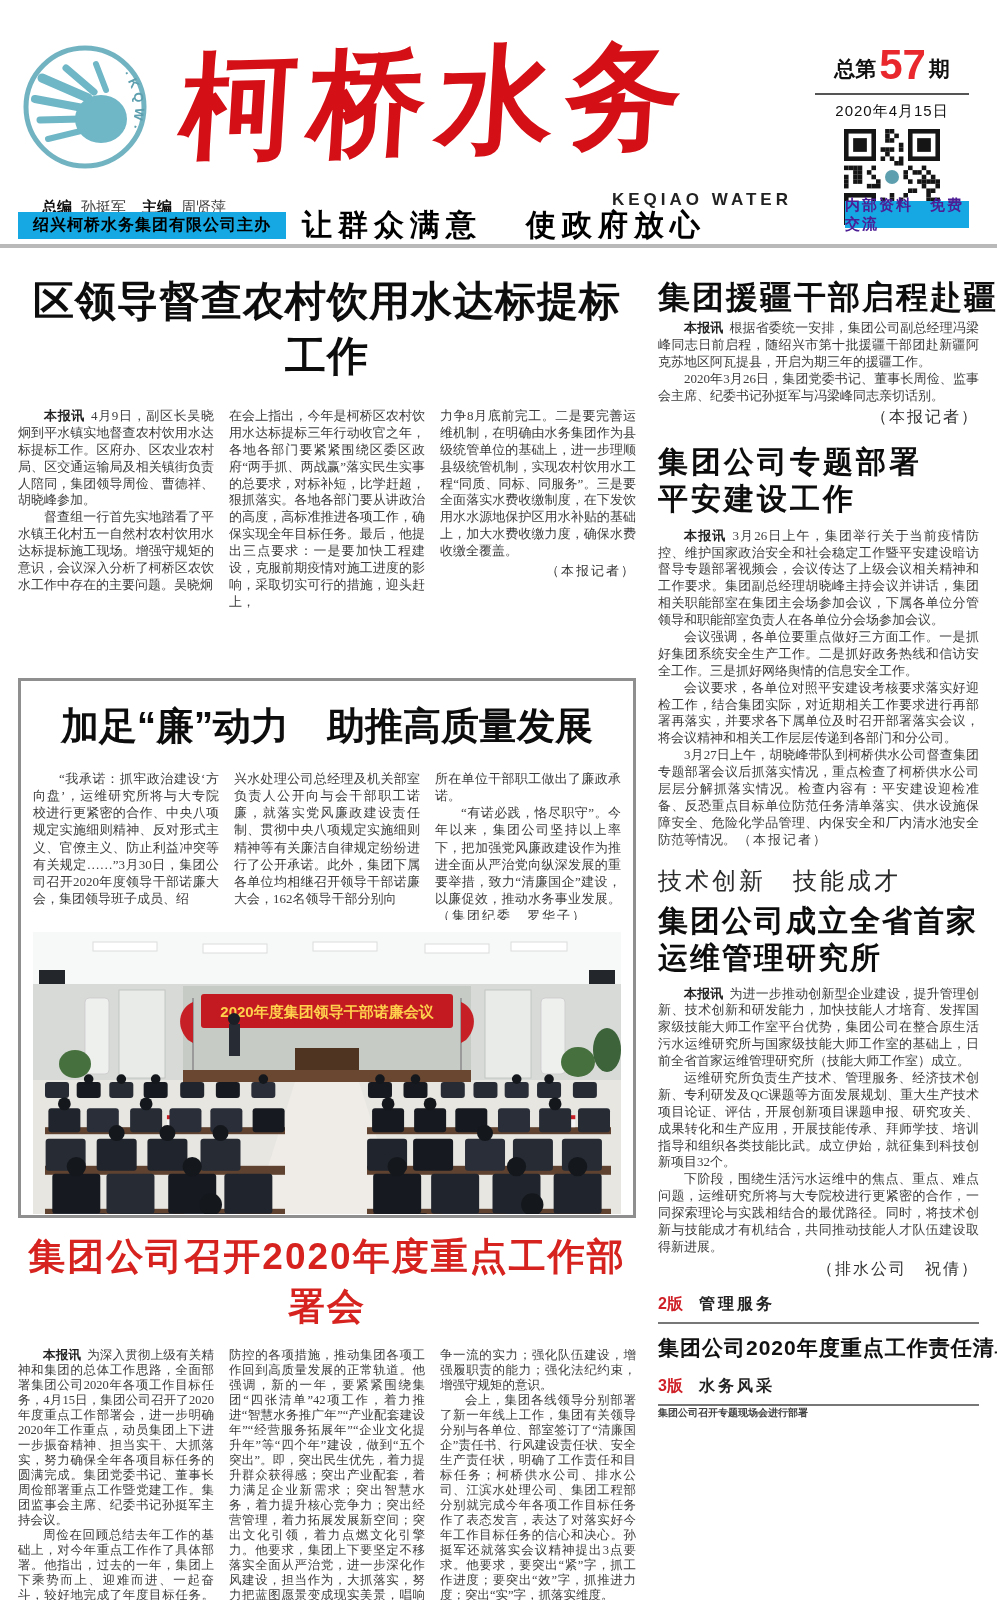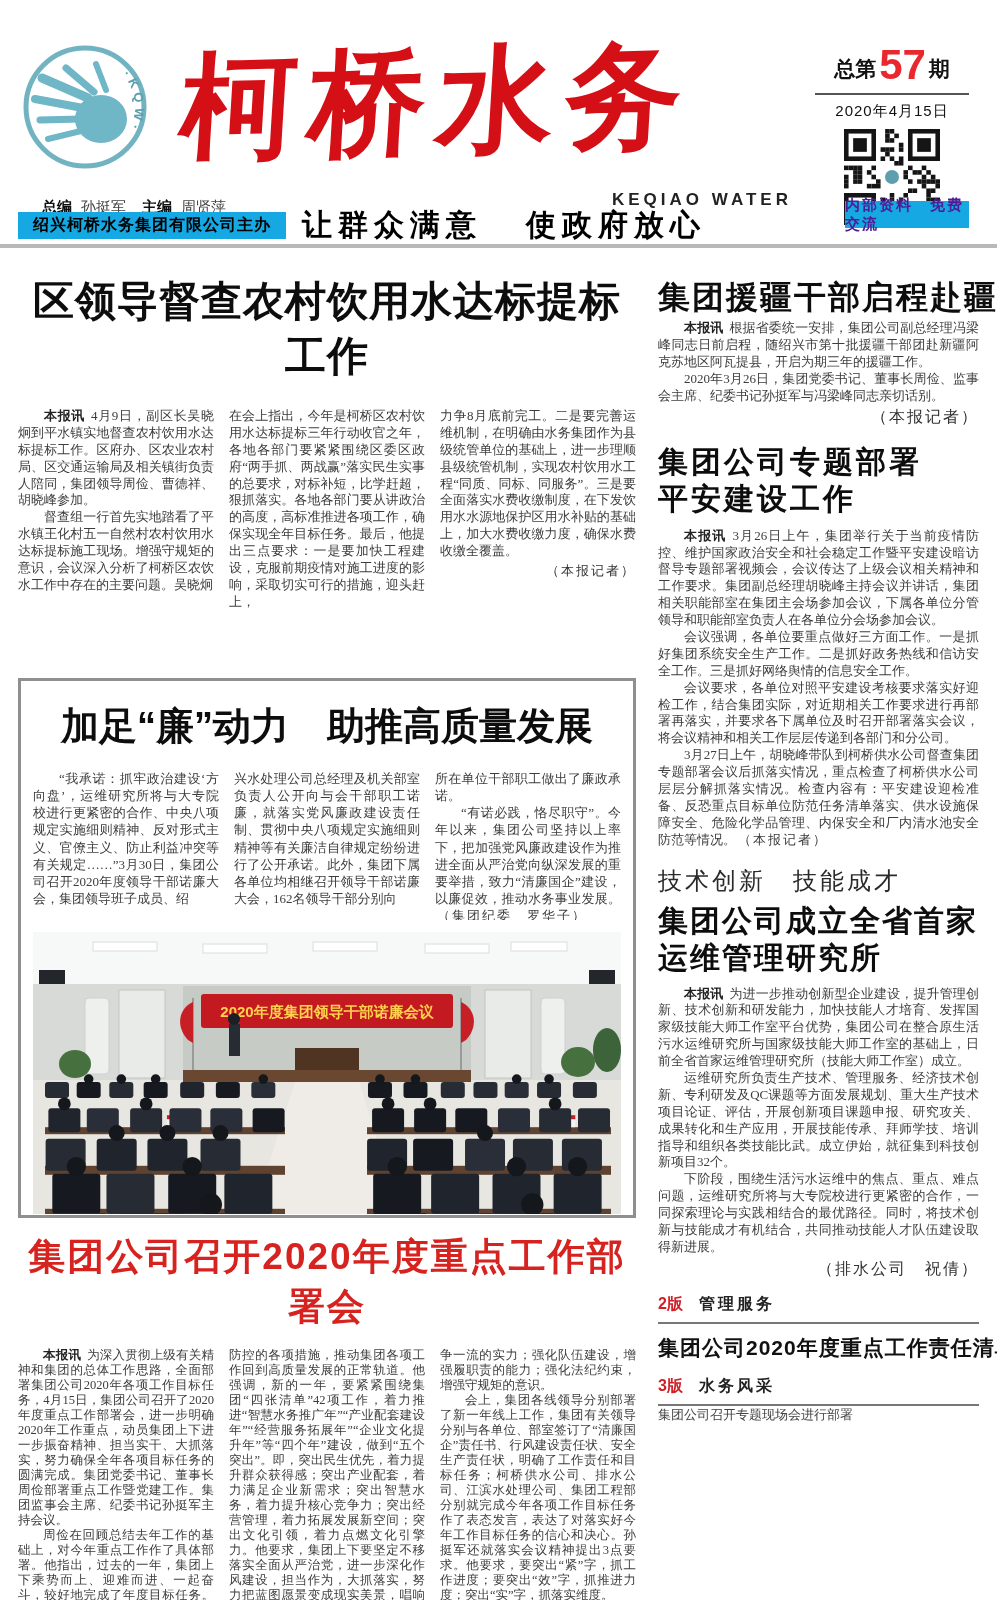--- a/index.html
+++ b/index.html
@@ -77,21 +77,21 @@
   .overline{font-family:"Liberation Sans",sans-serif;font-size:24px;color:#2a2a2a;letter-spacing:3px;white-space:nowrap}
   .a4 h2{margin:5px 0 0;font-size:30px;font-weight:900;letter-spacing:2px;line-height:1.25}
   .a4 .rbody{margin-top:9px;max-height:300px}
 
   .idx{margin-top:14px;font-family:"Liberation Sans",sans-serif}
   .idx-head{font-size:16px;font-weight:bold}
   .idx-page{color:#cf2027;margin-right:16px}
   .idx-section{color:#222;letter-spacing:3px}
   .idx hr{border:0;border-top:2px solid #777;margin:7px 0 10px}
   .idx-title{font-size:21px;font-weight:900;color:#111;margin:0 0 14px;letter-spacing:1px;white-space:nowrap}
-  .idx-sub{font-size:13px;color:#444;margin:-10px 0 12px;font-weight:normal}
+  .idx-sub{font-size:10px;color:#444;margin:-10px 0 12px;font-weight:bold}
 </style>
 </head>
 <body>
 
 <div class="page">
 
   <header class="masthead">
     <svg class="logo" width="130" height="130" viewBox="0 0 130 130">
       <defs>
           <path id="arcR" d="M 97,28 A 47 47 0 0 1 97,102" fill="none"></path>

